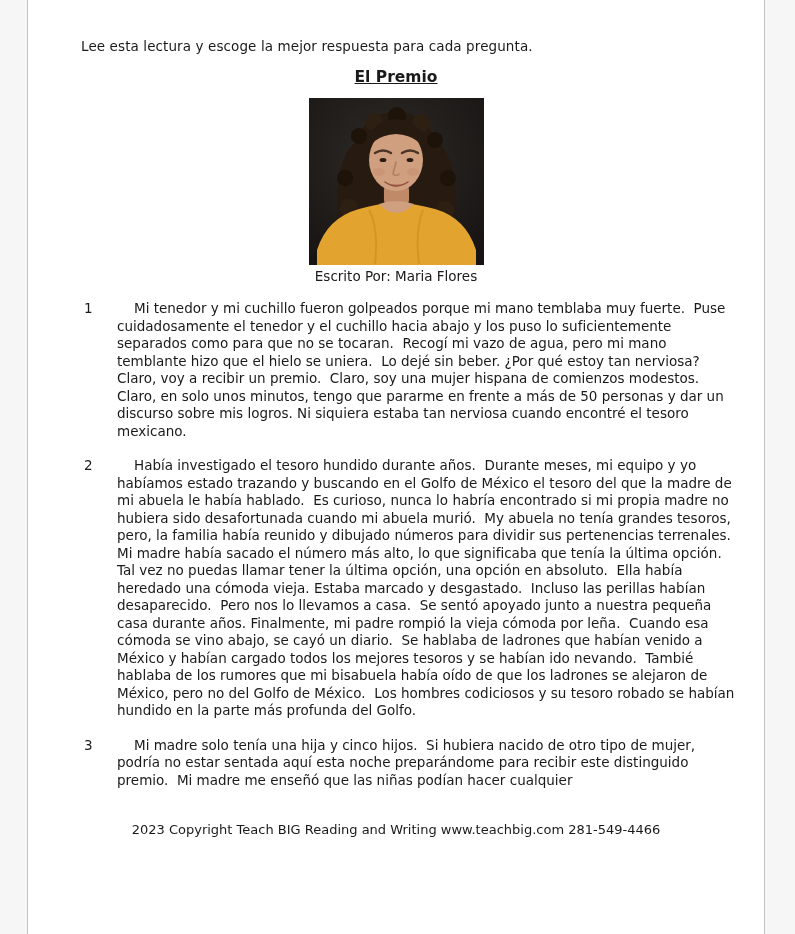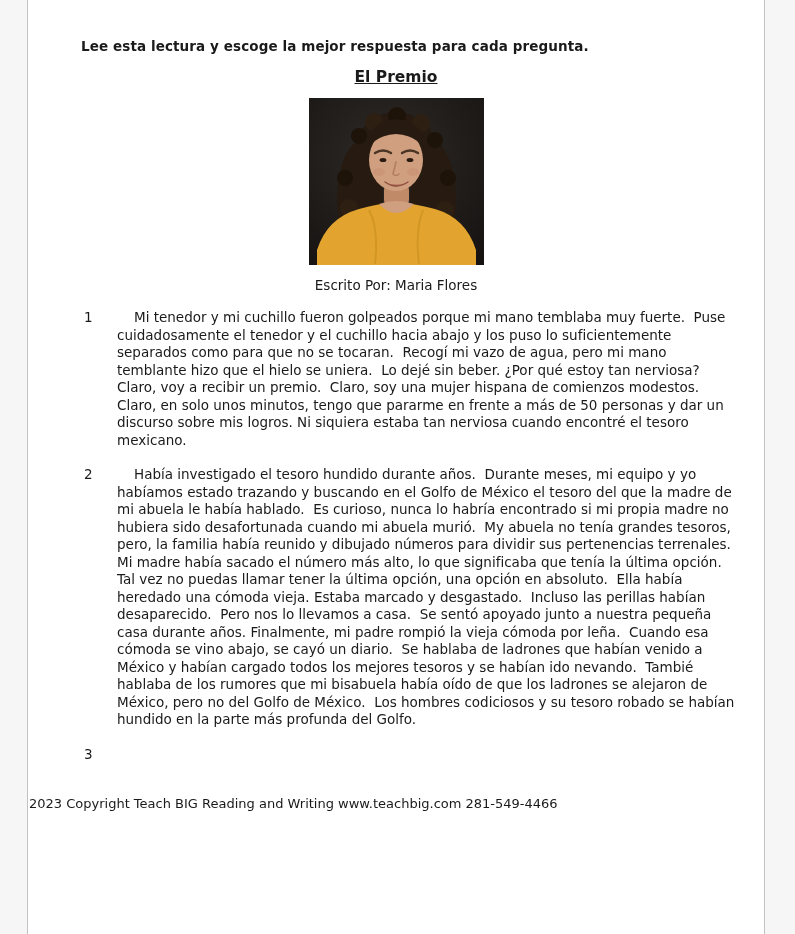--- a/index.html
+++ b/index.html
@@ -21,35 +21,35 @@
   .page {
     position: relative;
     margin: 0 32px 0 29px;   
     padding-top: 38px;
     padding-bottom: 20px;
     background: #ffffff;
   }
   .instruction {
     margin-left: 52px;
     font-size: 13.5px;
-    font-weight: bold;
+    font-weight: normal;
     letter-spacing: 0.1px;
   }
   .title {
     text-align: center;
     margin-top: 14px;
     font-size: 15.5px;
     font-weight: bold;
     text-decoration: underline;
   }
   .photo-wrap { text-align: center; margin-top: 12px; }
   .photo-wrap svg { display: inline-block; vertical-align: top; }
   .byline {
     text-align: center;
-    margin-top: 12px;
+    margin-top: 3px;
     font-size: 13.5px;
   }
   .content { margin-top: 16px; }
   .para {
     display: flex;
     align-items: flex-start;
     margin-bottom: 17px;
     font-size: 13.5px;
     line-height: 17.5px;
   }
@@ -58,21 +58,21 @@
     margin-left: 55px;
     width: 33px;
   }
   .ptext {
     width: 623px;
     text-indent: 17px;
     white-space: pre-wrap;
   }
   .u { }
   .footer {
-    text-align: left;
+    text-align: center;
     margin-top: 33px;
     font-size: 13px;
   }
 </style>
 </head>
 <body>
 
 <div class="gutter left"></div>
 <div class="gutter right"></div>
 
@@ -145,19 +145,20 @@
       <div class="ptext"><span>Mi tenedor y mi cuchillo fueron golpeados porque mi mano temblaba muy fuerte.  Puse cuidadosamente el tenedor y el cuchillo hacia abajo y los puso lo suficientemente separados como para que no se tocaran.  Recogí mi vazo de agua, pero mi mano </span><span class="u">temblante</span><span> hizo que el hielo se uniera.  Lo dejé sin beber. ¿Por qué estoy tan nerviosa?  Claro, voy a recibir un premio.  Claro, soy una mujer hispana de comienzos modestos.  Claro, en solo unos minutos, tengo que pararme en frente a más de 50 personas y dar un discurso sobre mis logros. Ni siquiera estaba tan nerviosa cuando encontré el tesoro mexicano.</span></div>
     </div>
 
     <div class="para">
       <div class="pnum">2</div>
       <div class="ptext">Había investigado el tesoro hundido durante años.  Durante meses, mi equipo y yo habíamos estado trazando y buscando en el Golfo de México el tesoro del que la madre de mi abuela le había hablado.  Es curioso, nunca lo habría encontrado si mi propia madre no hubiera sido desafortunada cuando mi abuela murió.  My abuela no tenía grandes tesoros, pero, la familia había reunido y dibujado números para dividir sus pertenencias terrenales.  Mi madre había sacado el número más alto, lo que significaba que tenía la última opción.  Tal vez no puedas llamar tener la última opción, una opción en absoluto.  Ella había heredado una cómoda vieja. Estaba marcado y desgastado.  Incluso las perillas habían desaparecido.  Pero nos lo llevamos a casa.  Se sentó apoyado junto a nuestra pequeña casa durante años. Finalmente, mi padre rompió la vieja cómoda por leña.  Cuando esa cómoda se vino abajo, se cayó un diario.  Se hablaba de ladrones que habían venido a México y habían cargado todos los mejores tesoros y se habían ido nevando.  Tambié hablaba de los rumores que mi bisabuela había oído de que los ladrones se alejaron de México, pero no del Golfo de México.  Los hombres codiciosos y su tesoro robado se habían hundido en la parte más profunda del Golfo.</div>
     </div>
 
     <div class="para">
       <div class="pnum">3</div>
+      <div class="ptext">Mi madre solo tenía una hija y cinco hijos.  Si hubiera nacido de otro tipo de mujer, podría no estar sentada aquí esta noche preparándome para recibir este distinguido premio.  Mi madre me enseñó que las niñas podían hacer cualquier</div>
     </div>
 
   </div>
 
   <div class="footer">2023 Copyright Teach BIG Reading and Writing www.teachbig.com 281-549-4466</div>
 
 </div>
 
 </body></html>

